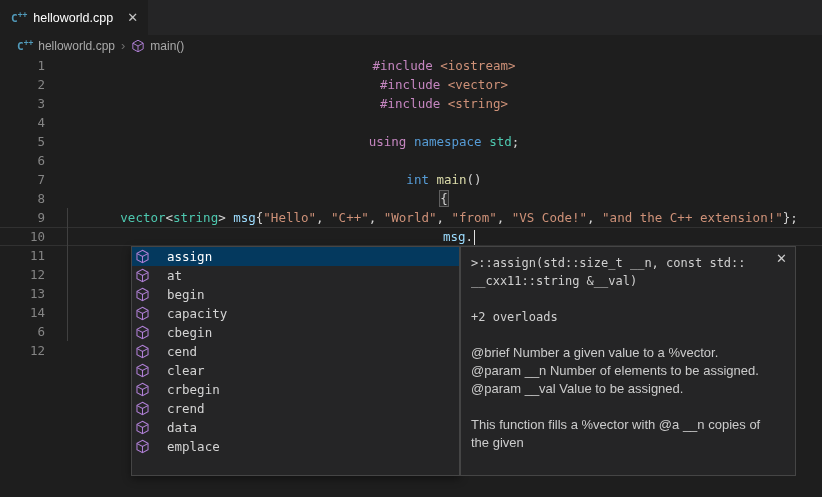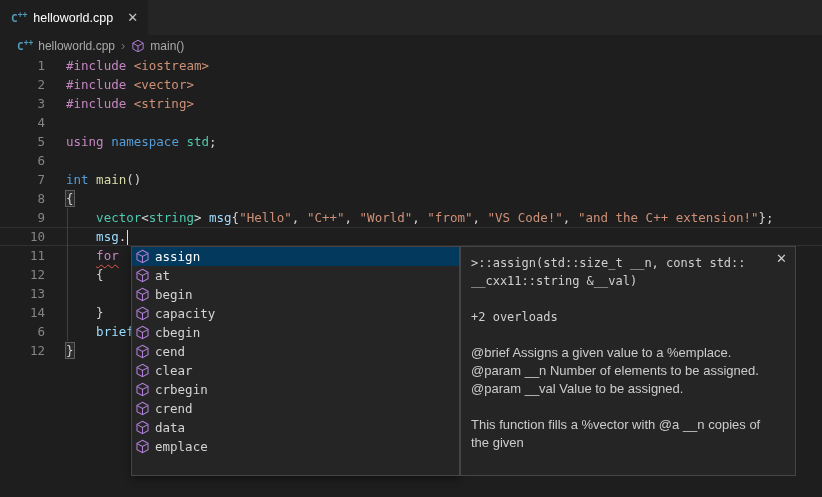--- a/index.html
+++ b/index.html
@@ -17,32 +17,32 @@
   #breadcrumb{height:21px;display:flex;align-items:center;gap:5px;padding-left:17px;
               color:#a9a9a9;font-size:12px;background:#1e1e1e;}
   #breadcrumb .sep{color:#6e6e6e;font-size:13px;margin:0 1px;}
   .cube-svg{width:14px;height:14px;display:block;}
   
   #editor{position:absolute;left:0;top:56px;width:822px;height:441px;
           font-family:"DejaVu Sans Mono",monospace;font-size:12.5px;line-height:19px;}
   .code-line{display:flex;height:19px;white-space:pre;}
   .code-line.current{box-shadow:inset 0 1px 0 #313131, inset 0 -1px 0 #313131;}
   .line-number{width:45px;text-align:right;color:#858585;flex:none;user-select:none;}
-  .line-body{margin-left:21px;flex:1;}
+  .line-body{margin-left:21px;flex:1;text-align:center;}
   .c-kw{color:#c586c0;} .c-type{color:#4ec9b0;} .c-blue{color:#569cd6;}
   .c-fn{color:#dcdcaa;} .c-var{color:#9cdcfe;} .c-str{color:#ce9178;} .c-plain{color:#d4d4d4;}
   .c-err{text-decoration:underline wavy #e45649;text-decoration-thickness:1px;text-underline-offset:3.5px;}
   .c-bracket{outline:1px solid #5f5f5f;background:rgba(110,110,110,0.18);}
   .caret{display:inline-block;width:1.5px;height:15px;background:#e0e0e0;vertical-align:middle;margin-left:0.5px;}
   #indent-guide{position:absolute;left:67px;top:152px;width:1px;height:133px;background:#404040;}
   
   #suggest{position:absolute;left:131px;top:246px;width:329px;height:230px;background:#252526;
            border:1px solid #454545;box-sizing:border-box;box-shadow:0 3px 8px rgba(0,0,0,0.4);
            font-family:"DejaVu Sans Mono",monospace;font-size:12.5px;}
-  .suggest-row{display:flex;align-items:center;height:19px;gap:5px;padding-left:3px;color:#d4d4d4;cursor:pointer;}
+  .suggest-row{display:flex;align-items:center;height:19px;gap:17px;padding-left:3px;color:#d4d4d4;cursor:pointer;}
   .suggest-row.selected{background:#04395e;color:#ffffff;}
   .suggest-row .cube-svg{width:15px;height:15px;flex:none;}
   
   #docs{position:absolute;left:460px;top:246px;width:336px;height:230px;background:#252526;
         border:1px solid #454545;box-sizing:border-box;padding:7px 10px;overflow:hidden;}
   .doc-line{height:18px;line-height:18px;white-space:pre;}
   .doc-sig{font-family:"DejaVu Sans Mono",monospace;font-size:12px;color:#d0d0d0;}
   .doc-body{font-family:"Liberation Sans",sans-serif;font-size:13px;color:#cccccc;}
   #docs-close{position:absolute;top:4px;right:8px;color:#cccccc;font-size:13px;cursor:pointer;
               font-family:"Liberation Sans",sans-serif;}
@@ -176,21 +176,21 @@
   </div>
 
   <div id="docs">
     <span id="docs-close">✕</span>
     <div id="docs-content">
         <div class="doc-line doc-sig">&gt;::assign(std::size_t __n, const std::</div>
         <div class="doc-line doc-sig">__cxx11::string &amp;__val)</div>
         <div class="doc-line doc-sig"></div>
         <div class="doc-line doc-sig">+2 overloads</div>
         <div class="doc-line doc-sig"></div>
-        <div class="doc-line doc-body">@brief Assigns a given value to a %emplace.</div>
+        <div class="doc-line doc-body">@brief Number a given value to a %vector.</div>
         <div class="doc-line doc-body">@param __n Number of elements to be assigned.</div>
         <div class="doc-line doc-body">@param __val Value to be assigned.</div>
         <div class="doc-line doc-body"></div>
         <div class="doc-line doc-body">This function fills a %vector with @a __n copies of</div>
         <div class="doc-line doc-body">the given</div>
       </div>
   </div>
 
 </div>
 

